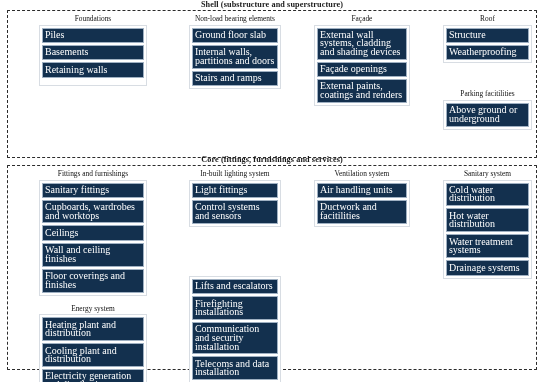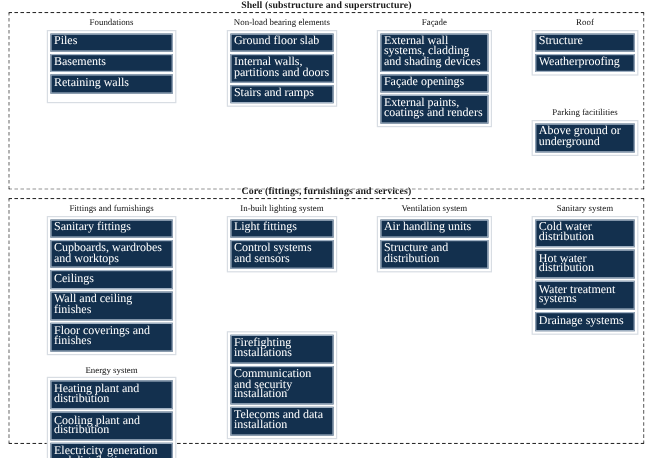--- a/index.html
+++ b/index.html
@@ -178,33 +178,34 @@
         <div class="col c2">
           <div class="group">
             <div class="group-title">In-built lighting system</div>
             <div class="group-box">
               <div class="item">Light fittings</div>
               <div class="item">Control systems and sensors</div>
             </div>
           </div>
           <div class="group" style="margin-top:49px;margin-bottom:0;">
             <div class="group-box">
+              <div class="item">Lifts and escalators</div>
               <div class="item">Firefighting installations</div>
               <div class="item two-line">Communication and security installation</div>
               <div class="item">Telecoms and data installation</div>
             </div>
           </div>
         </div>
 
         <div class="col c3">
           <div class="group">
             <div class="group-title">Ventilation system</div>
             <div class="group-box">
               <div class="item">Air handling units</div>
-              <div class="item">Structure and distribution</div>
+              <div class="item">Ductwork and facitilities</div>
             </div>
           </div>
         </div>
 
         <div class="col c4">
           <div class="group">
             <div class="group-title">Sanitary system</div>
             <div class="group-box">
               <div class="item">Cold water distribution</div>
               <div class="item">Hot water distribution</div>

